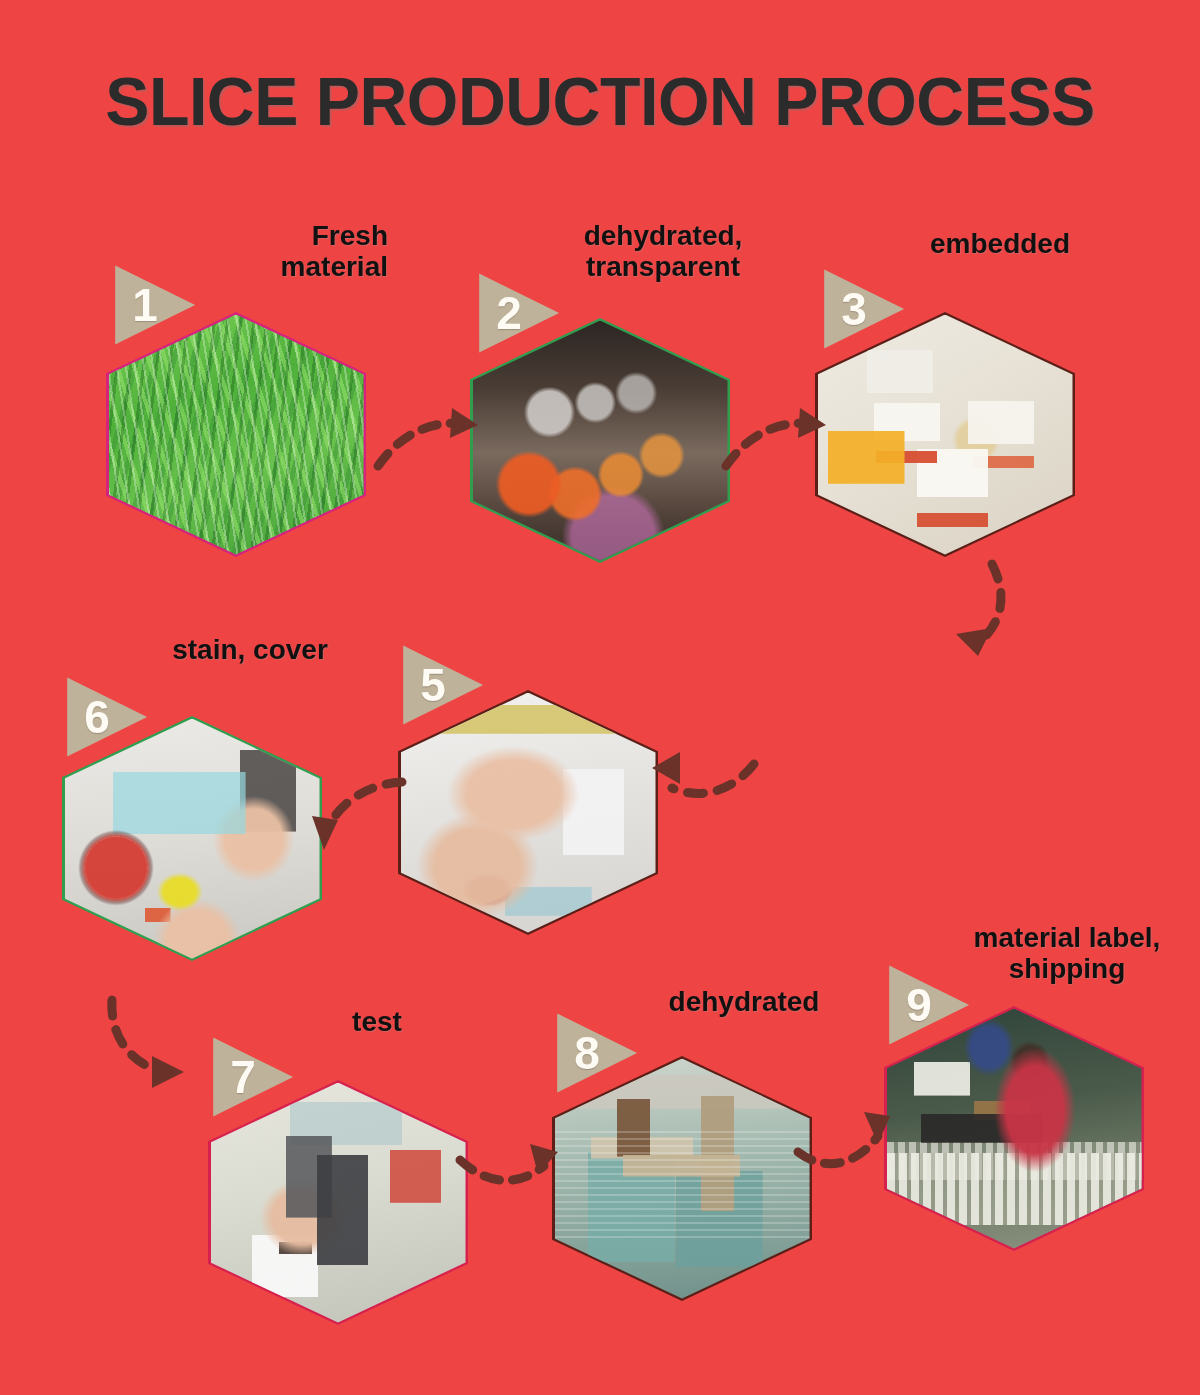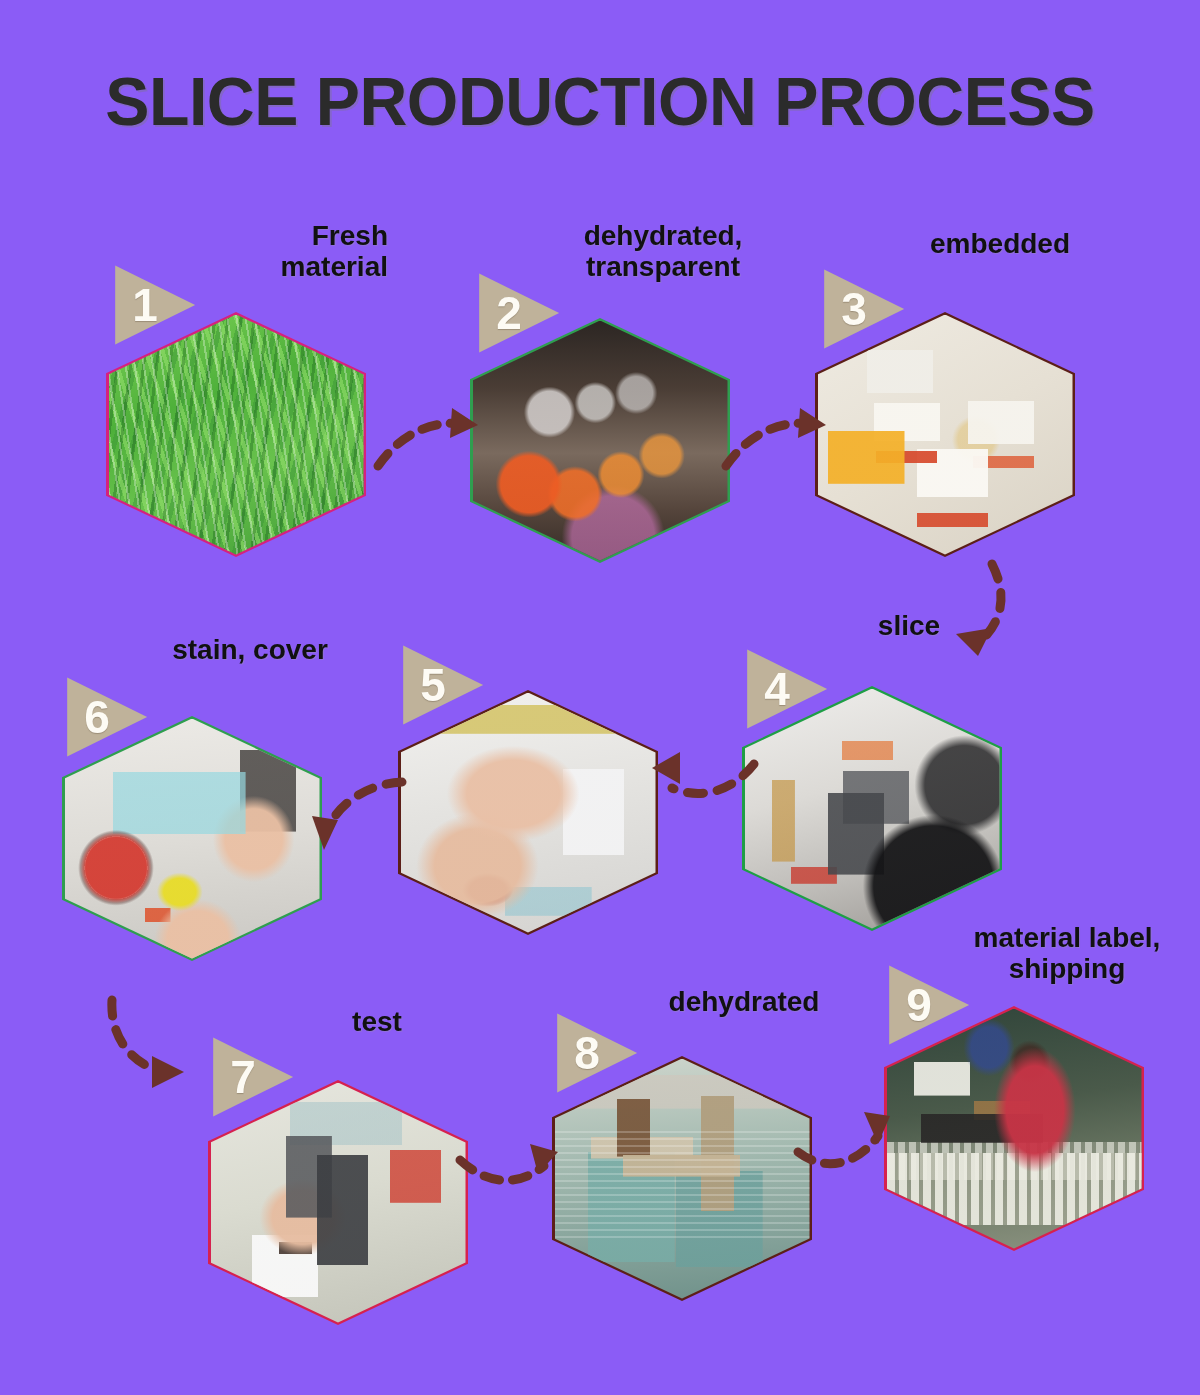--- a/index.html
+++ b/index.html
@@ -6,21 +6,21 @@
   * { box-sizing: border-box; margin: 0; padding: 0; }
   html, body {
     width: 1200px; height: 1395px;
     background: #ffffff;
     font-family: "Liberation Sans", sans-serif;
     overflow: hidden;
   }
   #page {
     position: relative;
     width: 1200px; height: 1395px;
-    background: #8b5cf6;
+    background: #ef4444;
     padding-left: 42px;
   }
 
   
   .title {
     position: absolute;
     left: 0; top: 62px;
     width: 1200px;
     text-align: center;
     font-family: "Liberation Sans", sans-serif;
@@ -296,33 +296,20 @@
     </div>
   </div>
 
   <div class="arrow" style="left:948px; top:556px;">
     <svg width="110" height="120" viewBox="0 0 110 120">
       <path d="M44,8 C58,36 56,60 36,82" fill="none" stroke="#6b322a" stroke-width="9" stroke-linecap="round" stroke-dasharray="16 14"></path>
       <path d="M44,72 L30,100 L8,78 Z" fill="#6b322a"></path>
     </svg>
   </div>
 
-  <div class="step" style="left:742px; top:638px;">
-    <div class="caption" style="left:72px; top:-28px; width:190px; text-align:center;">slice</div>
-    <div class="badge" style="left:0px; top:8px;">
-      <div class="tri"></div>
-      <div class="num">4</div>
-    </div>
-    <div class="hexwrap" style="top:48px;">
-      <div class="hex-border" style="background:#1f9e46;"></div>
-      <div class="hex-photo">
-          <div class="ph ph-microtome"></div>
-        </div>
-    </div>
-  </div>
 
   <div class="arrow" style="left:636px; top:738px;">
     <svg width="130" height="80" viewBox="0 0 130 80">
       <path d="M118,26 C96,54 64,62 36,50" fill="none" stroke="#6b322a" stroke-width="9" stroke-linecap="round" stroke-dasharray="16 14"></path>
       <path d="M44,14 L16,30 L44,46 Z" fill="#6b322a"></path>
     </svg>
   </div>
 
   <div class="step" style="left:398px; top:638px;">
     <div class="badge" style="left:0px; top:4px;">

